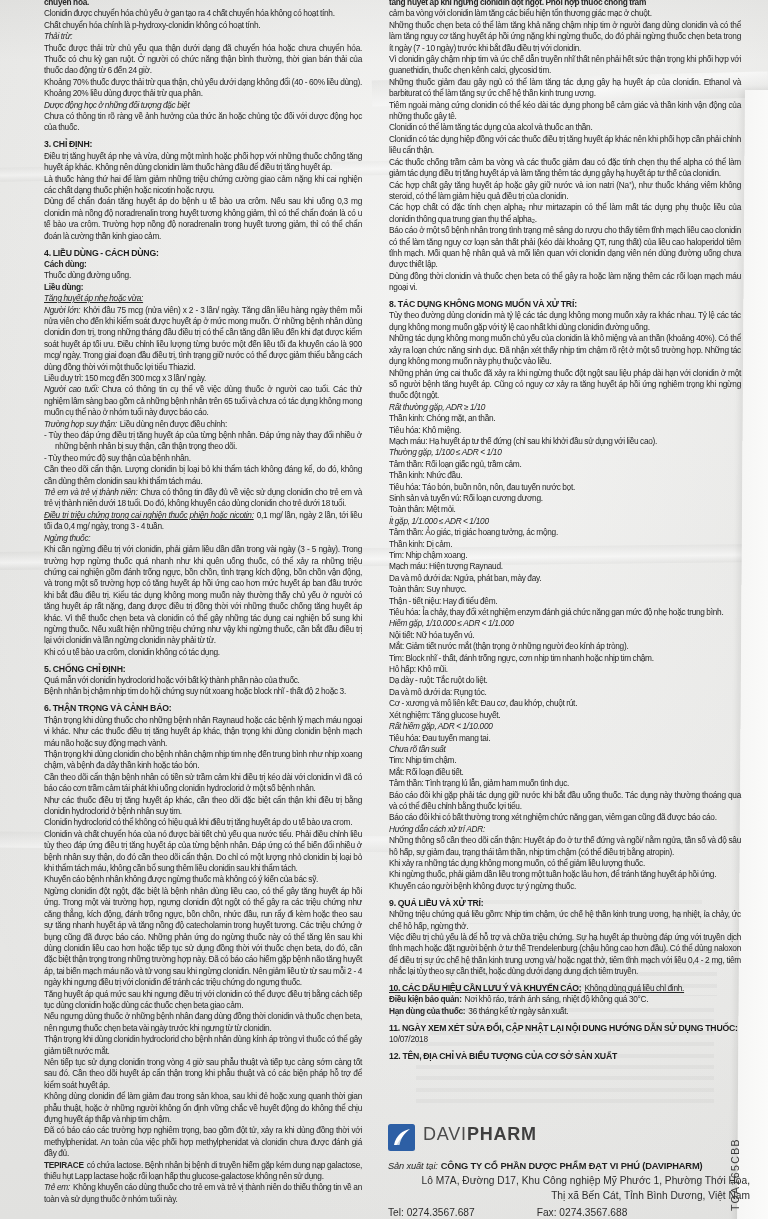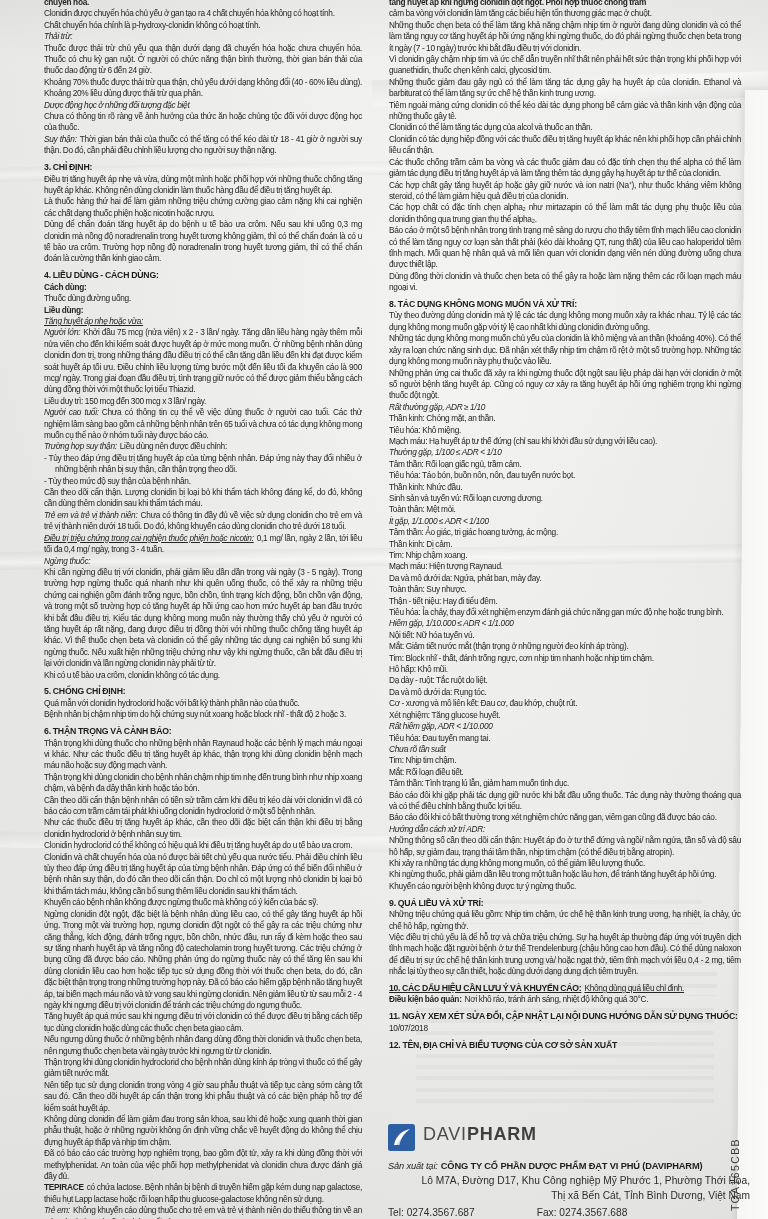--- a/index.html
+++ b/index.html
@@ -84,21 +84,20 @@
 
 <div class="col" id="col-left">
     <p class="blk s-cut"><span>chuyển hóa.</span></p>
     <p class="blk s-p"><span>Clonidin được chuyển hóa chủ yếu ở gan tạo ra 4 chất chuyển hóa không có hoạt tính.</span></p>
     <p class="blk s-p"><span>Chất chuyển hóa chính là p-hydroxy-clonidin không có hoạt tính.</span></p>
     <p class="blk s-i"><span>Thải trừ:</span></p>
     <p class="blk s-p"><span>Thuốc được thải trừ chủ yếu qua thận dưới dạng đã chuyển hóa hoặc chưa chuyển hóa. Thuốc có chu kỳ gan ruột. Ở người có chức năng thận bình thường, thời gian bán thải của thuốc dao động từ 6 đến 24 giờ.</span></p>
     <p class="blk s-p"><span>Khoảng 70% thuốc được thải trừ qua thận, chủ yếu dưới dạng không đổi (40 - 60% liều dùng). Khoảng 20% liều dùng được thải trừ qua phân.</span></p>
     <p class="blk s-bi"><span>Dược động học ở những đối tượng đặc biệt</span></p>
     <p class="blk s-p"><span>Chưa có thông tin rõ ràng về ảnh hưởng của thức ăn hoặc chủng tộc đối với dược động học của thuốc.</span></p>
-    <p class="blk s-p"><span class="ls-i">Suy thận:</span><span>Thời gian bán thải của thuốc có thể tăng có thể kéo dài từ 18 - 41 giờ ở người suy thận. Do đó, cần phải điều chỉnh liều lượng cho người suy thận nặng.</span></p>
     <p class="blk s-h"><span>3. CHỈ ĐỊNH:</span></p>
     <p class="blk s-p"><span>Điều trị tăng huyết áp nhẹ và vừa, dùng một mình hoặc phối hợp với những thuốc chống tăng huyết áp khác. Không nên dùng clonidin làm thuốc hàng đầu để điều trị tăng huyết áp.</span></p>
     <p class="blk s-p"><span>Là thuốc hàng thứ hai để làm giảm những triệu chứng cường giao cảm nặng khi cai nghiện các chất dạng thuốc phiện hoặc nicotin hoặc rượu.</span></p>
     <p class="blk s-p"><span>Dùng để chẩn đoán tăng huyết áp do bệnh u tế bào ưa crôm. Nếu sau khi uống 0,3 mg clonidin mà nồng độ noradrenalin trong huyết tương không giảm, thì có thể chẩn đoán là có u tế bào ưa crôm. Trường hợp nồng độ noradrenalin trong huyết tương giảm, thì có thể chẩn đoán là cường thần kinh giao cảm.</span></p>
     <p class="blk s-h"><span>4. LIỀU DÙNG - CÁCH DÙNG:</span></p>
     <p class="blk s-b"><span>Cách dùng:</span></p>
     <p class="blk s-p"><span>Thuốc dùng đường uống.</span></p>
     <p class="blk s-b"><span>Liều dùng:</span></p>
     <p class="blk s-iu"><span>Tăng huyết áp nhẹ hoặc vừa:</span></p>
     <p class="blk s-p"><span class="ls-i">Người lớn:</span><span>Khởi đầu 75 mcg (nửa viên) x 2 - 3 lần/ ngày. Tăng dần liều hàng ngày thêm mỗi nửa viên cho đến khi kiểm soát được huyết áp ở mức mong muốn. Ở những bệnh nhân dùng clonidin đơn trị, trong những tháng đầu điều trị có thể cần tăng dần liều đến khi đạt được kiểm soát huyết áp tối ưu. Điều chỉnh liều lượng từng bước một đến liều tối đa khuyến cáo là 900 mcg/ ngày. Trong giai đoạn đầu điều trị, tình trạng giữ nước có thể được giảm thiểu bằng cách dùng đồng thời với một thuốc lợi tiểu Thiazid.</span></p>
@@ -151,22 +150,22 @@
     <p class="blk s-h"><span>8. TÁC DỤNG KHÔNG MONG MUỐN VÀ XỬ TRÍ:</span></p>
     <p class="blk s-p"><span>Tùy theo đường dùng clonidin mà tỷ lệ các tác dụng không mong muốn xảy ra khác nhau. Tỷ lệ các tác dụng không mong muốn gặp với tỷ lệ cao nhất khi dùng clonidin đường uống.</span></p>
     <p class="blk s-p"><span>Những tác dụng không mong muốn chủ yếu của clonidin là khô miệng và an thần (khoảng 40%). Có thể xảy ra loạn chức năng sinh dục. Đã nhận xét thấy nhịp tim chậm rõ rệt ở một số trường hợp. Những tác dụng không mong muốn này phụ thuộc vào liều.</span></p>
     <p class="blk s-p"><span>Những phản ứng cai thuốc đã xảy ra khi ngừng thuốc đột ngột sau liệu pháp dài hạn với clonidin ở một số người bệnh tăng huyết áp. Cũng có nguy cơ xảy ra tăng huyết áp hồi ứng nghiêm trọng khi ngừng thuốc đột ngột.</span></p>
     <p class="blk s-i"><span>Rất thường gặp, ADR ≥ 1/10</span></p>
     <p class="blk s-p"><span>Thần kinh: Chóng mặt, an thần.</span></p>
     <p class="blk s-p"><span>Tiêu hóa: Khô miệng.</span></p>
     <p class="blk s-p"><span>Mạch máu: Hạ huyết áp tư thế đứng (chỉ sau khi khởi đầu sử dụng với liều cao).</span></p>
     <p class="blk s-i"><span>Thường gặp, 1/100 ≤ ADR &lt; 1/10</span></p>
     <p class="blk s-p"><span>Tâm thần: Rối loạn giấc ngủ, trầm cảm.</span></p>
+    <p class="blk s-p"><span>Thần kinh: Nhức đầu.</span></p>
     <p class="blk s-p"><span>Tiêu hóa: Táo bón, buồn nôn, nôn, đau tuyến nước bọt.</span></p>
-    <p class="blk s-p"><span>Thần kinh: Nhức đầu.</span></p>
     <p class="blk s-p"><span>Sinh sản và tuyến vú: Rối loạn cương dương.</span></p>
     <p class="blk s-p"><span>Toàn thân: Mệt mỏi.</span></p>
     <p class="blk s-i"><span>Ít gặp, 1/1.000 ≤ ADR &lt; 1/100</span></p>
     <p class="blk s-p"><span>Tâm thần: Ảo giác, tri giác hoang tưởng, ác mộng.</span></p>
     <p class="blk s-p"><span>Thần kinh: Dị cảm.</span></p>
     <p class="blk s-p"><span>Tim: Nhịp chậm xoang.</span></p>
     <p class="blk s-p"><span>Mạch máu: Hiện tượng Raynaud.</span></p>
     <p class="blk s-p"><span>Da và mô dưới da: Ngứa, phát ban, mày đay.</span></p>
     <p class="blk s-p"><span>Toàn thân: Suy nhược.</span></p>
     <p class="blk s-p"><span>Thận - tiết niệu: Hay đi tiểu đêm.</span></p>
@@ -191,20 +190,21 @@
     <p class="blk s-bi"><span>Hướng dẫn cách xử trí ADR:</span></p>
     <p class="blk s-p"><span>Những thông số cần theo dõi cẩn thận: Huyết áp đo ở tư thế đứng và ngồi/ nằm ngửa, tần số và độ sâu hô hấp, sự giảm đau, trạng thái tâm thần, nhịp tim chậm (có thể điều trị bằng atropin).</span></p>
     <p class="blk s-p"><span>Khi xảy ra những tác dụng không mong muốn, có thể giảm liều lượng thuốc.</span></p>
     <p class="blk s-p"><span>Khi ngừng thuốc, phải giảm dần liều trong một tuần hoặc lâu hơn, để tránh tăng huyết áp hồi ứng.</span></p>
     <p class="blk s-p"><span>Khuyến cáo người bệnh không được tự ý ngừng thuốc.</span></p>
     <p class="blk s-h"><span>9. QUÁ LIỀU VÀ XỬ TRÍ:</span></p>
     <p class="blk s-p"><span>Những triệu chứng quá liều gồm: Nhịp tim chậm, ức chế hệ thần kinh trung ương, hạ nhiệt, ỉa chảy, ức chế hô hấp, ngừng thở.</span></p>
     <p class="blk s-p"><span>Việc điều trị chủ yếu là để hỗ trợ và chữa triệu chứng. Sự hạ huyết áp thường đáp ứng với truyền dịch tĩnh mạch hoặc đặt người bệnh ở tư thế Trendelenburg (chậu hông cao hơn đầu). Có thể dùng naloxon để điều trị sự ức chế hệ thần kinh trung ương và/ hoặc ngạt thở, tiêm tĩnh mạch với liều 0,4 - 2 mg, tiêm nhắc lại tùy theo sự cần thiết, hoặc dùng dưới dạng dung dịch tiêm truyền.</span></p>
     <p class="blk s-hp"><span class="ls-hb">10. CÁC DẤU HIỆU CẦN LƯU Ý VÀ KHUYẾN CÁO:</span><span>Không dùng quá liều chỉ định.</span></p>
     <p class="blk s-p"><span class="ls-b">Điều kiện bảo quản:</span><span>Nơi khô ráo, tránh ánh sáng, nhiệt độ không quá 30°C.</span></p>
+    <p class="blk s-p"><span class="ls-b">Hạn dùng của thuốc:</span><span>36 tháng kể từ ngày sản xuất.</span></p>
     <p class="blk s-h"><span>11. NGÀY XEM XÉT SỬA ĐỔI, CẬP NHẬT LẠI NỘI DUNG HƯỚNG DẪN SỬ DỤNG THUỐC:</span></p>
     <p class="blk s-p"><span>10/07/2018</span></p>
     <p class="blk s-h"><span>12. TÊN, ĐỊA CHỈ VÀ BIỂU TƯỢNG CỦA CƠ SỞ SẢN XUẤT</span></p>
   </div>
 
 <div id="footer">
   <div id="logo-row">
     <span id="logo-icon">
       <svg width="27" height="27" viewBox="0 0 27 27">
         <rect x="0" y="0" width="27" height="27" rx="2.5" fill="#2d5fa5"></rect>

